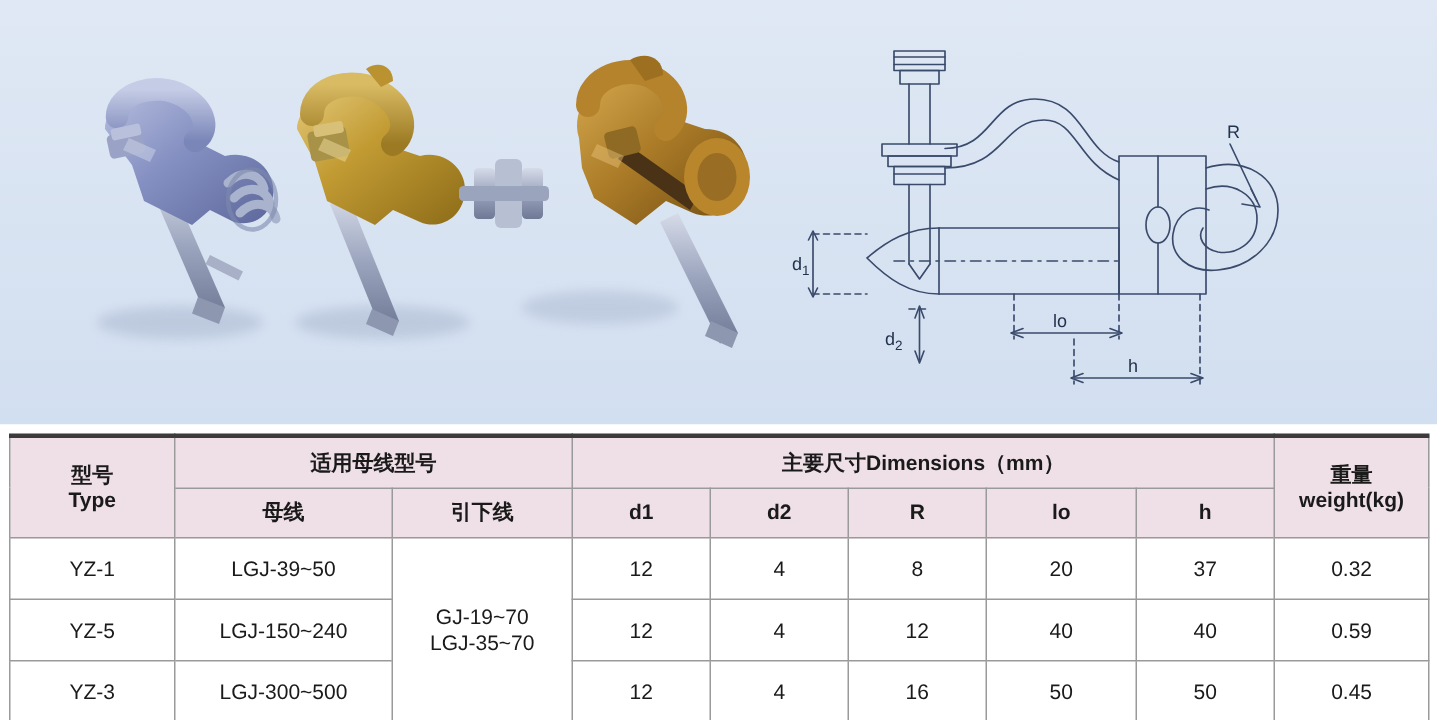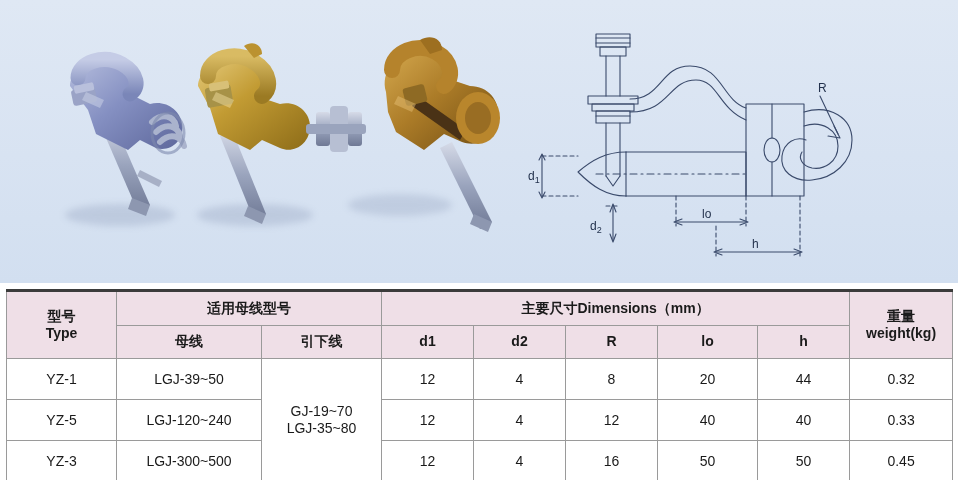--- a/index.html
+++ b/index.html
@@ -321,38 +321,38 @@
           <th>lo</th>
           <th>h</th>
         </tr>
       </thead>
       <tbody>
         <tr>
           <td class="typecol">YZ-1</td>
           <td class="nowrap">LGJ-39~50</td>
           <td rowspan="3" class="twoline">
             <div>GJ-19~70</div>
-            <div>LGJ-35~80</div>
+            <div>LGJ-35~70</div>
           </td>
           <td>12</td>
           <td>4</td>
           <td>8</td>
           <td>20</td>
-          <td>44</td>
+          <td>37</td>
           <td>0.32</td>
         </tr>
         <tr>
           <td class="typecol">YZ-5</td>
-          <td class="nowrap">LGJ-120~240</td>
+          <td class="nowrap">LGJ-150~240</td>
           <td>12</td>
           <td>4</td>
           <td>12</td>
           <td>40</td>
           <td>40</td>
-          <td>0.33</td>
+          <td>0.59</td>
         </tr>
         <tr>
           <td class="typecol">YZ-3</td>
           <td class="nowrap">LGJ-300~500</td>
           <td>12</td>
           <td>4</td>
           <td>16</td>
           <td>50</td>
           <td>50</td>
           <td>0.45</td>

